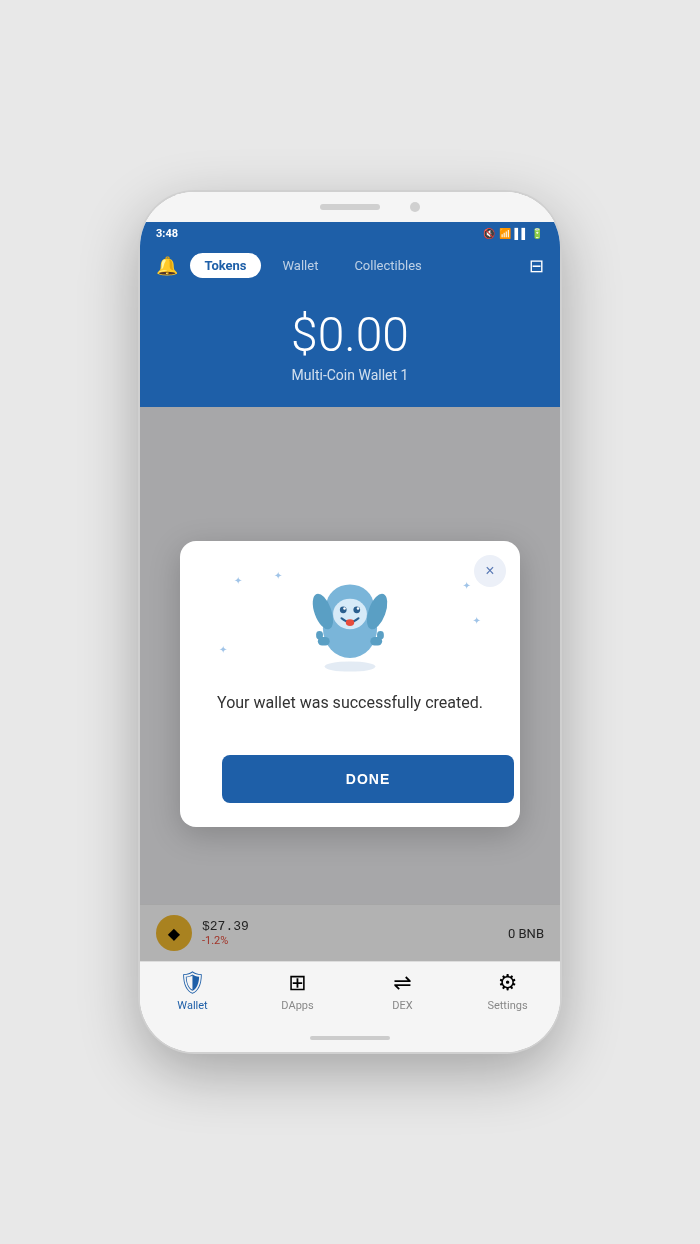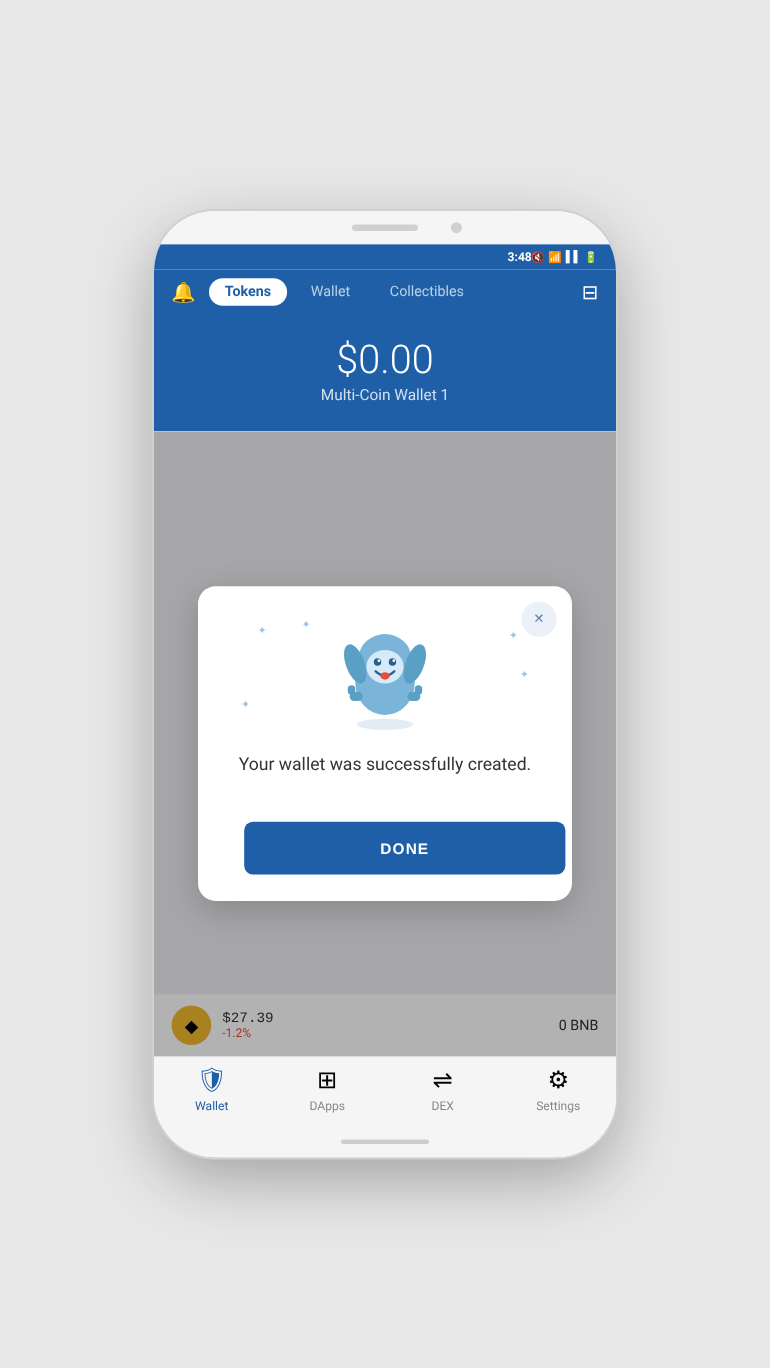--- a/index.html
+++ b/index.html
@@ -53,21 +53,21 @@
       overflow: hidden;
       border-radius: 0;
       position: relative;
     }
     .status-bar {
       background: #1e5fa8;
       color: white;
       font-size: 11px;
       padding: 5px 16px;
       display: flex;
-      justify-content: flex-end;
+      justify-content: space-between;
       align-items: center;
     }
     .status-left { font-weight: bold; }
     .status-icons { display: flex; gap: 3px; align-items: center; font-size: 10px; }
     .nav-tabs {
       background: #1e5fa8;
       padding: 8px 16px 12px;
       display: flex;
       align-items: center;
       gap: 8px;
@@ -86,21 +86,21 @@
       font-weight: 700;
     }
     .filter-icon { margin-left: auto; color: white; font-size: 18px; }
     .wallet-hero {
       background: #1e5fa8;
       text-align: center;
       padding: 16px 0 24px;
     }
     .wallet-balance {
       color: white;
-      font-size: 36px;
+      font-size: 48px;
       font-weight: 300;
     }
     .wallet-name {
       color: rgba(255,255,255,0.8);
       font-size: 14px;
       margin-top: 4px;
     }
     .content-area {
       flex: 1;
       background: #f0f0f2;

